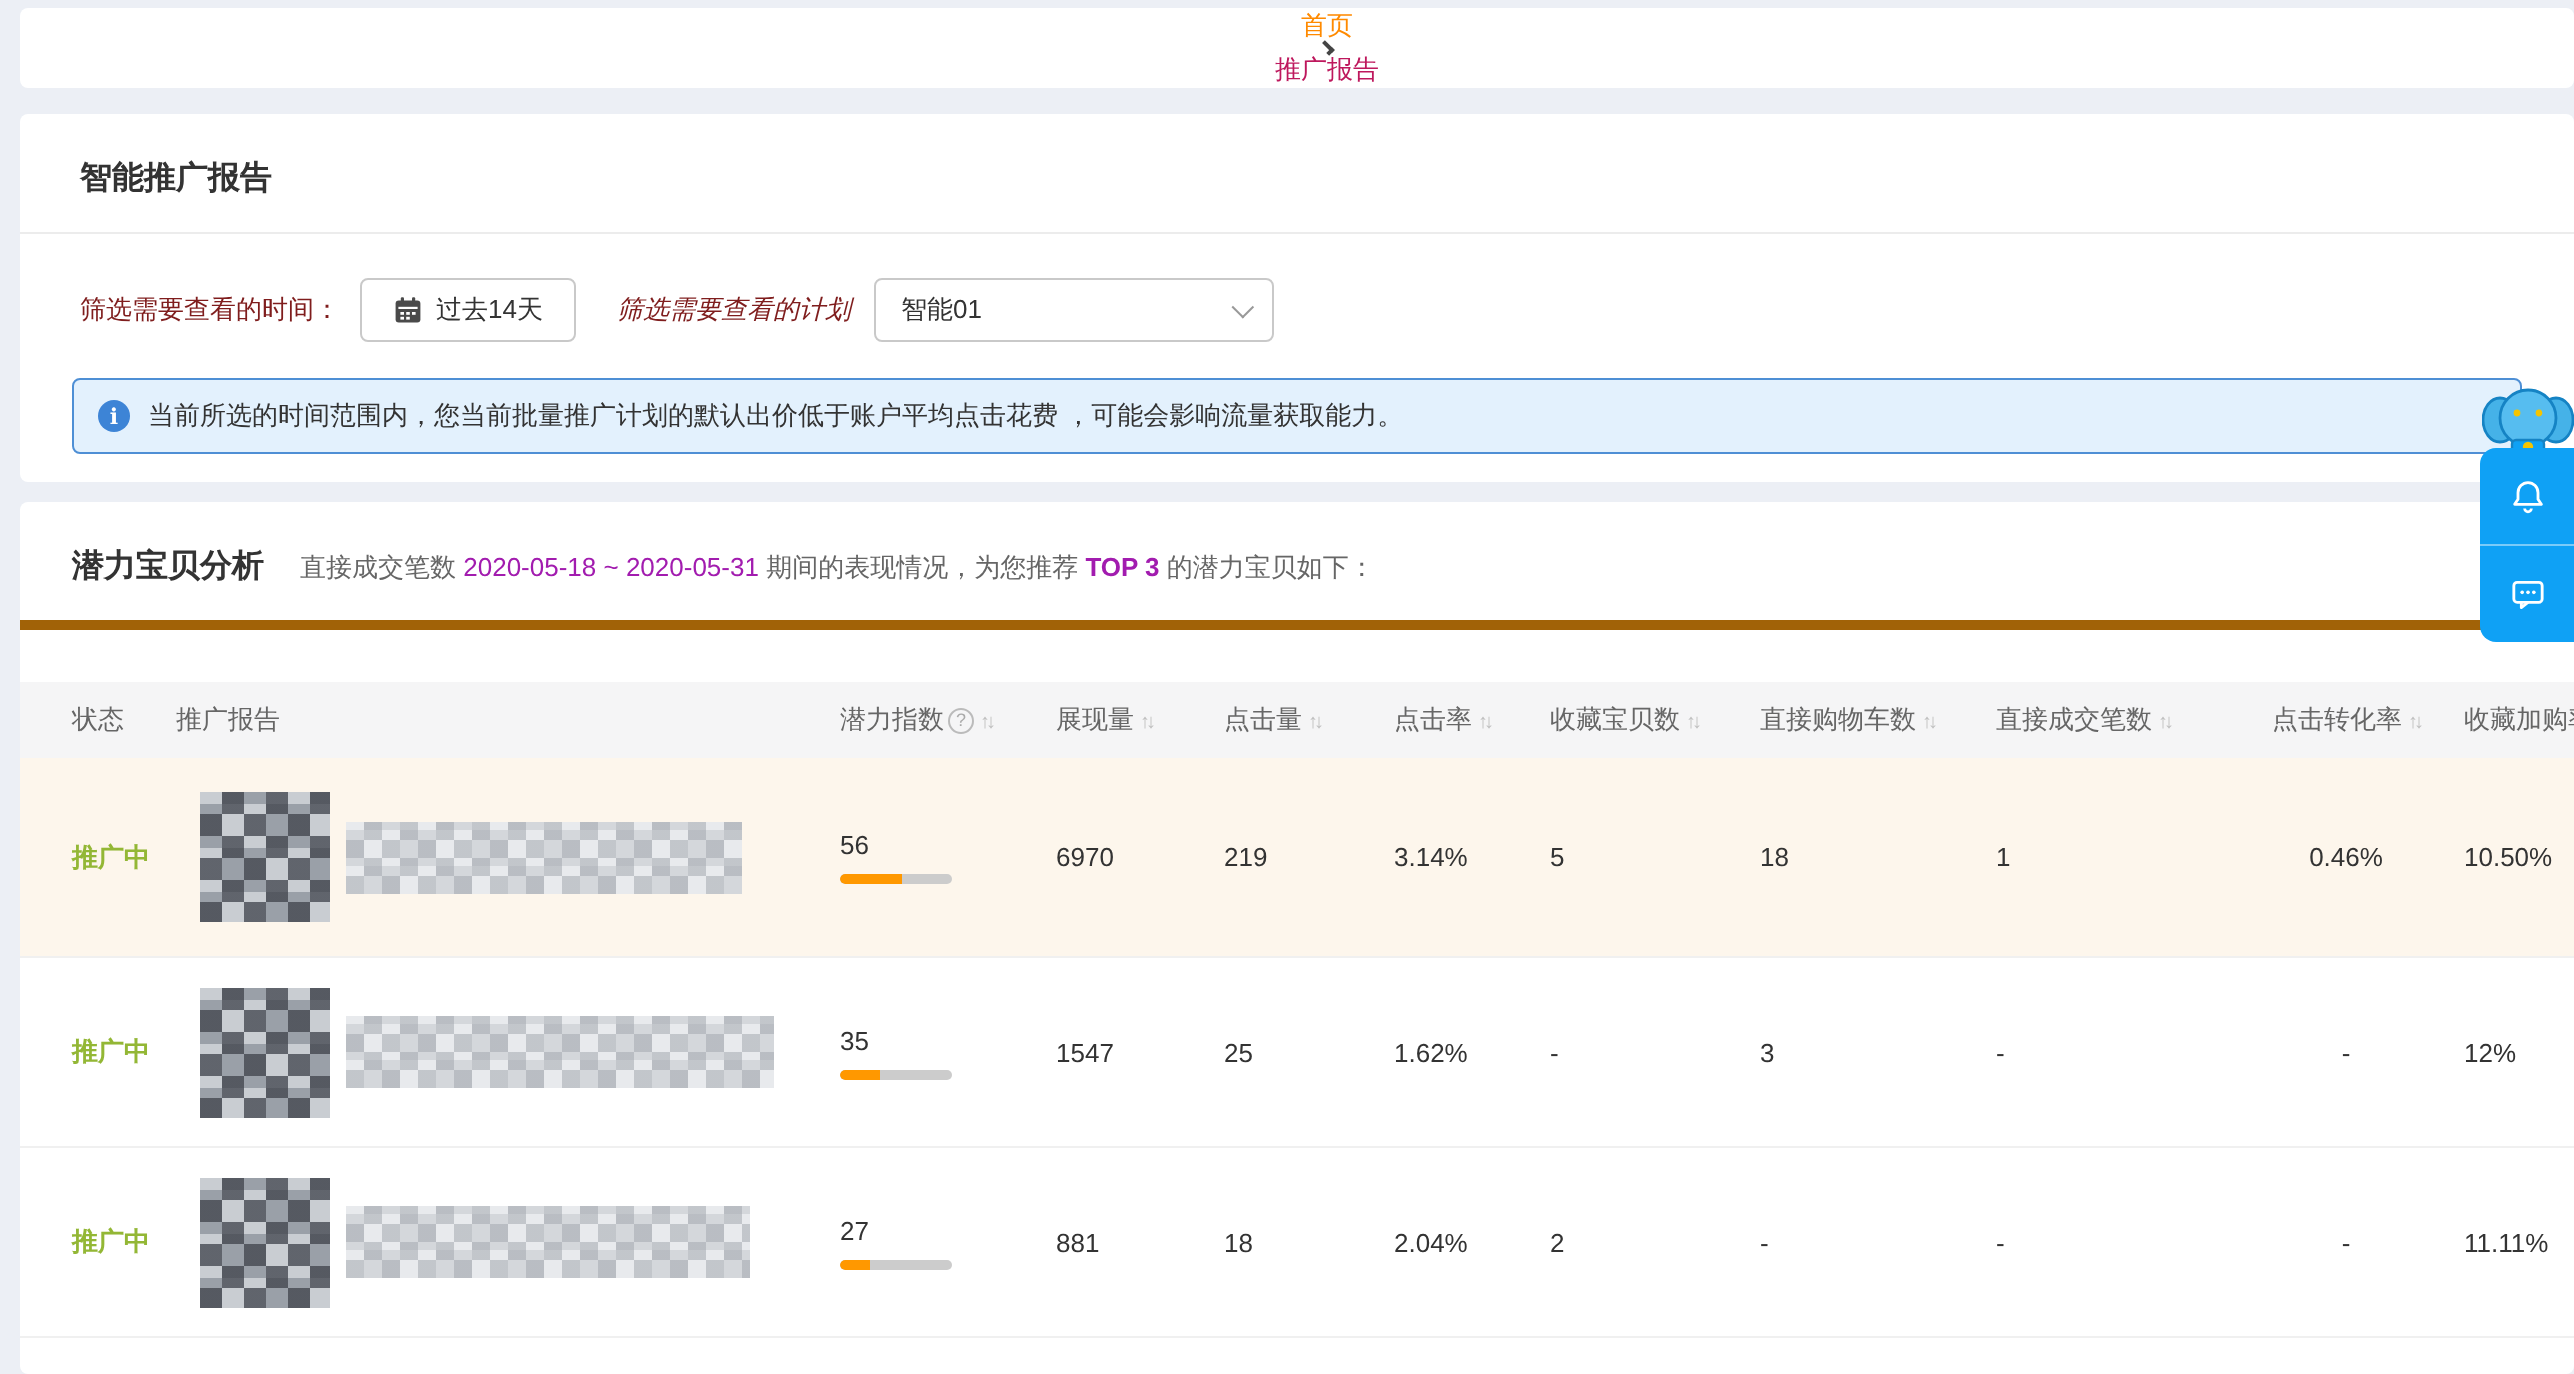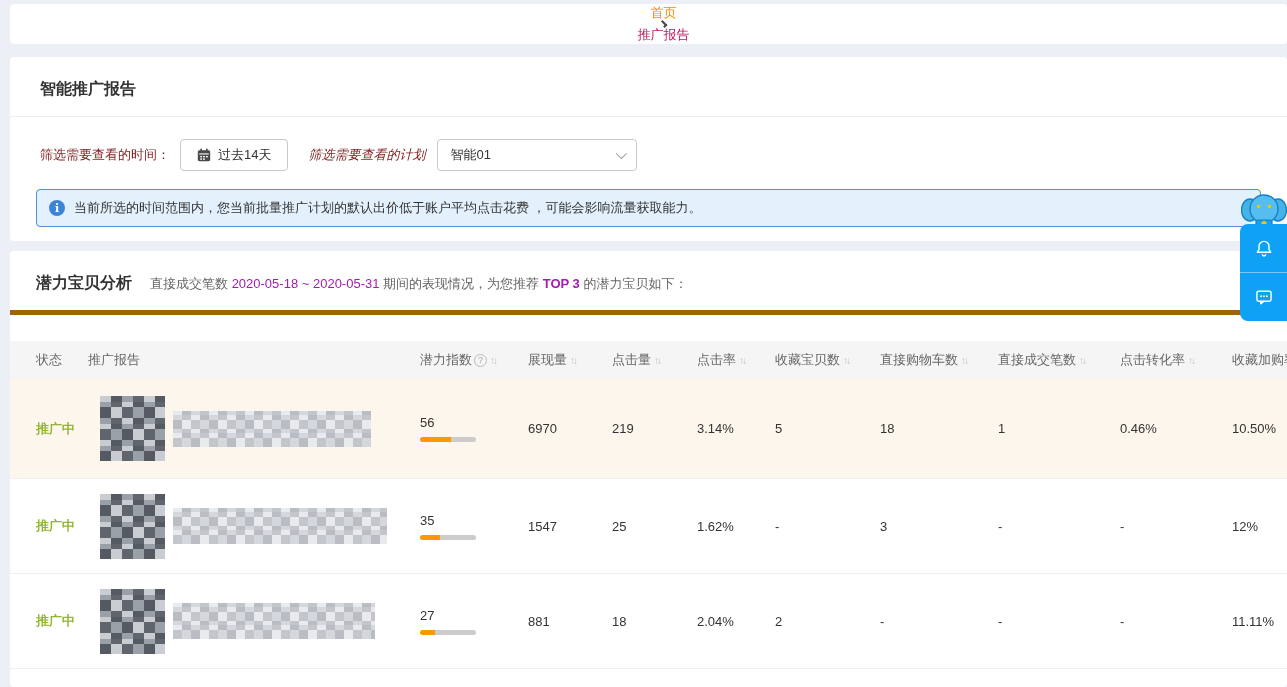--- a/index.html
+++ b/index.html
@@ -79,21 +79,21 @@
   .th, .td { flex:0 0 auto; padding-right:6px; }
   .c-status { width:52px; }
   .c-unit   { width:332px; }
   .c-pot    { width:108px; }
   .c-impr   { width:84px; }
   .c-click  { width:85px; }
   .c-ctr    { width:78px; }
   .c-fav    { width:105px; }
   .c-cart   { width:118px; }
   .c-order  { width:122px; }
-  .c-cvr    { width:112px; }
+  .c-cvr    { width:112px;text-align:center; }
   .c-favc   { width:120px; }
   .sort { color:#c0c0c0; font-size:10px; letter-spacing:-2px; margin-left:3px; }
   .help {
     display:inline-flex; width:13px; height:13px; border:1px solid #bbb; border-radius:50%;
     color:#aaa; font-size:9px; align-items:center; justify-content:center;
     vertical-align:1px; margin-left:2px;
   }
   .rrow { height:100px; border-bottom:1px solid #f0f0f0; }
   .rrow.hl { background:#fdf6ec; }
   .rrow:nth-child(n+3) { height:95px; }

